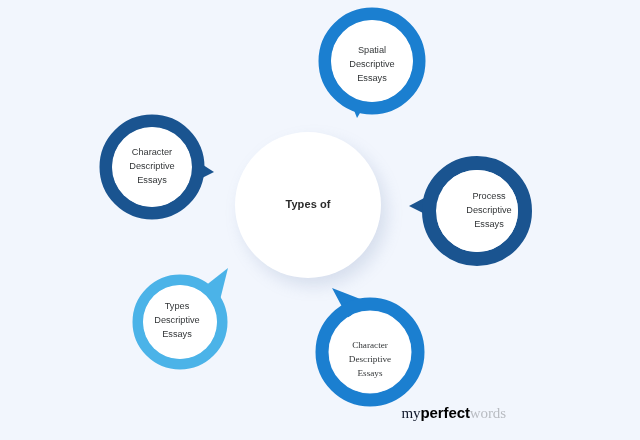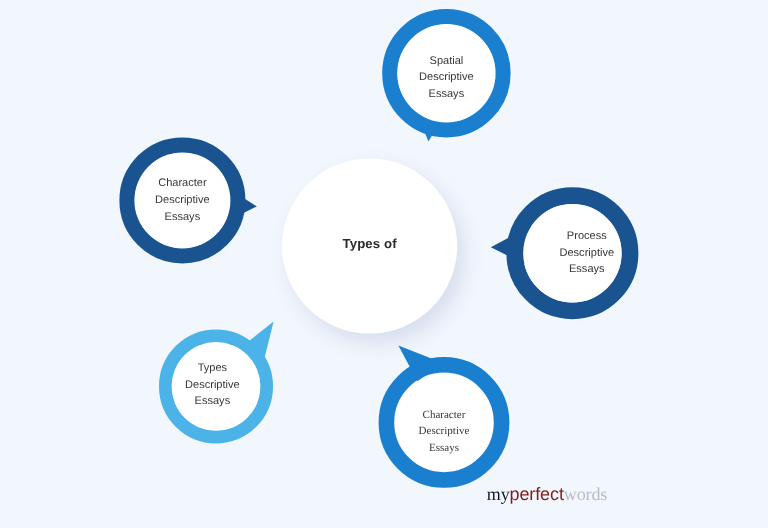--- a/index.html
+++ b/index.html
@@ -79,22 +79,22 @@
     letter-spacing: -0.1px;
     white-space: nowrap;
     z-index: 6;
   }
   .logo-my {
     font-family: "Liberation Serif", serif;
     color: #0f172a;
   }
   .logo-perfect {
     font-family: "Liberation Sans", sans-serif;
-    font-weight: normal;
-    color: #7f1d1d;
+    font-weight: bold;
+    color: #000000;
   }
   .logo-words {
     font-family: "Liberation Serif", serif;
     color: #b9bcc2;
   }
 </style>
 </head>
 <body>
 
 <div id="canvas" style="background: rgb(242, 246, 253);">

